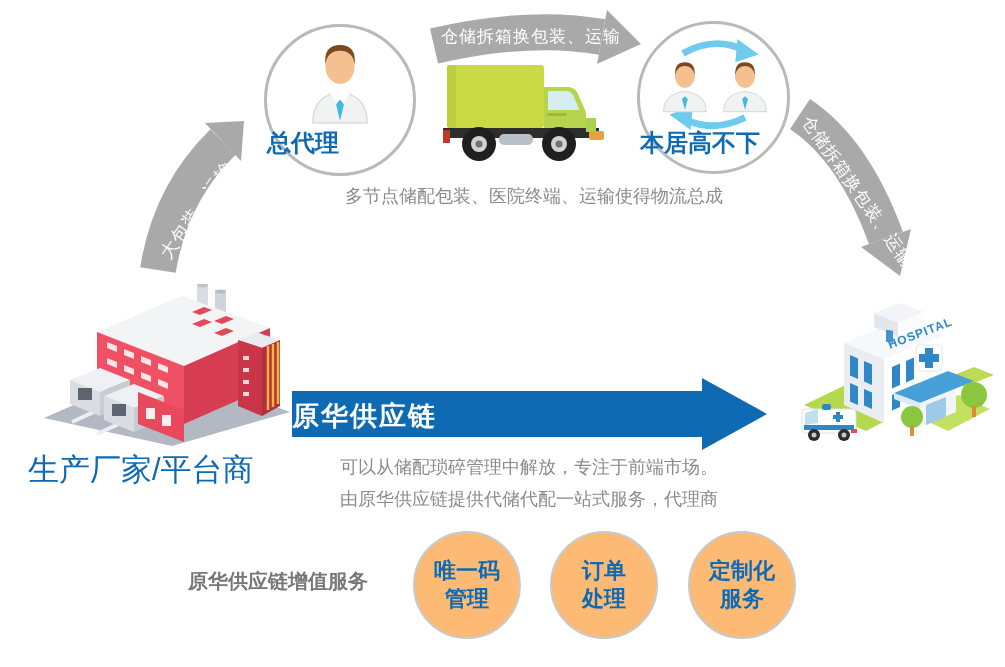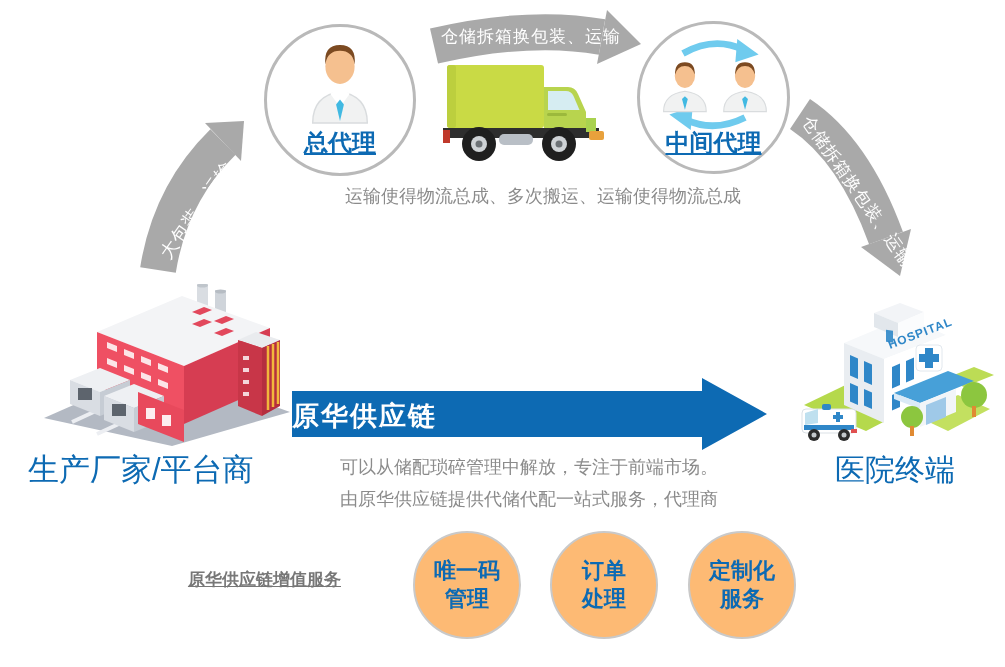--- a/index.html
+++ b/index.html
@@ -18,35 +18,35 @@
   .abs{position:absolute;}
   .arrow-label{
     color:#ffffff;font-size:17px;letter-spacing:1px;white-space:nowrap;
     text-align:center;
   }
   .agent-circle{
     position:absolute;background:#ffffff;border:3px solid var(--circle-border);
     border-radius:50%;display:flex;flex-direction:column;align-items:center;
   }
   .agent-label{
-    position:absolute;left:0;right:0;text-align:center;
-    color:var(--blue);font-weight:bold;font-size:24px;white-space:nowrap;text-decoration:underline;
+    position:absolute;left:0;right:0;text-align:left;
+    color:var(--blue);font-weight:bold;font-size:24px;white-space:nowrap;
   }
   .big-label{
     position:absolute;color:var(--blue);font-weight:normal;font-size:31px;white-space:nowrap;
   }
   .para{
     position:absolute;color:var(--text-gray);font-size:18px;line-height:32px;white-space:nowrap;
   }
   .chain-arrow-label{
     position:absolute;color:#fff;font-weight:bold;font-size:27px;text-align:left;
     letter-spacing:2px;white-space:nowrap;
   }
   .services-title{
-    position:absolute;color:var(--title-gray);font-weight:bold;font-size:17px;white-space:nowrap;text-decoration:underline;
+    position:absolute;color:var(--title-gray);font-weight:bold;font-size:20px;white-space:nowrap;
   }
   .service-circle{
     position:absolute;width:104px;height:104px;border-radius:50%;
     border:2px solid var(--service-border);background:#fdba74;
     display:flex;flex-direction:column;align-items:center;justify-content:center;
     color:var(--blue);font-weight:bold;font-size:22px;line-height:28px;text-align:center;
   }
 </style>
 </head>
 <body>
@@ -107,31 +107,31 @@
         <ellipse cx="26" cy="17" rx="10.5" ry="12.5" fill="#f5c08f"></ellipse>
         <path d="M16,16 Q15,3 26,3 Q37,3 36,16 Q34,7 26,7 Q18,7 16,16 Z" fill="#7c4a21"></path>
       </g>
       <g transform="translate(72,26)">
         <path d="M4,54 Q4,36 26,33 Q48,36 48,54 Z" fill="#f1f2f2" stroke="#d9dcde" stroke-width="1.2"></path>
         <polygon points="26,38 23,41 26,52 29,41" fill="#41b9e2"></polygon>
         <ellipse cx="26" cy="17" rx="10.5" ry="12.5" fill="#f5c08f"></ellipse>
         <path d="M16,16 Q15,3 26,3 Q37,3 36,16 Q34,7 26,7 Q18,7 16,16 Z" fill="#7c4a21"></path>
       </g>
     </svg>
-    <div class="agent-label" style="bottom:12px;">中间代理</div>
+    <div class="agent-label" style="bottom:12px;">本居高不下</div>
   </div>
 
   <svg class="abs" style="left:786px;top:98px;" width="148" height="195" viewBox="0 0 148 195">
     <path d="M14,16 Q68,52 100,140" stroke="#a9a9a9" stroke-width="36" fill="none"></path>
     <polygon points="114,178 75,149 125,131" fill="#a9a9a9"></polygon>
   </svg>
   <div class="abs arrow-label" style="left:768px;top:179px;width:178px;transform:rotate(55deg);">仓储拆箱换包装、运输</div>
 
   <div class="para" style="left:345px;top:180px;">
-    <div>运输使得物流总成、多次搬运、运输使得物流总成</div>
+    <div>多节点储配包装、医院终端、运输使得物流总成</div>
   </div>
 
   <svg class="abs" style="left:42px;top:284px;" width="252" height="162" viewBox="0 0 252 162">
     <polygon points="2,134 120,82 248,128 130,162" fill="#b3b9c3"></polygon>
     <path d="M30,138 L95,108" stroke="#eceef2" stroke-width="4" fill="none"></path>
     <path d="M55,150 L120,120" stroke="#eceef2" stroke-width="4" fill="none"></path>
     <rect x="155" y="0" width="11" height="38" fill="#d9dde2"></rect>
       <ellipse cx="160.5" cy="1.5" rx="5.5" ry="2" fill="#bfc5cb"></ellipse>
     <rect x="173" y="6" width="11" height="34" fill="#cfd4da"></rect>
       <ellipse cx="178.5" cy="7.5" rx="5.5" ry="2" fill="#b6bcc3"></ellipse>
@@ -230,21 +230,20 @@
       <rect x="40" y="129" width="4" height="10" fill="#2f87c8"></rect>
       <rect x="37" y="132" width="10" height="4" fill="#2f87c8"></rect>
       <circle cx="18" cy="152" r="6" fill="#2c2c2c"></circle>
         <circle cx="18" cy="152" r="2.5" fill="#c3c8cc"></circle>
       <circle cx="48" cy="152" r="6" fill="#2c2c2c"></circle>
         <circle cx="48" cy="152" r="2.5" fill="#c3c8cc"></circle>
       <rect x="55" y="146" width="6" height="4" fill="#e05050"></rect>
     </g>
   </svg>
 
-  <div class="big-label" style="left:796px;top:450px;width:198px;text-align:center;font-size:30px;">医院终端</div>
 
   <div class="services-title" style="left:188px;top:568px;">原华供应链增值服务</div>
 
   <div class="service-circle" style="left:413px;top:531px;">
     <div>唯一码</div>
     <div>管理</div>
   </div>
   <div class="service-circle" style="left:550px;top:531px;">
     <div>订单</div>
     <div>处理</div>

